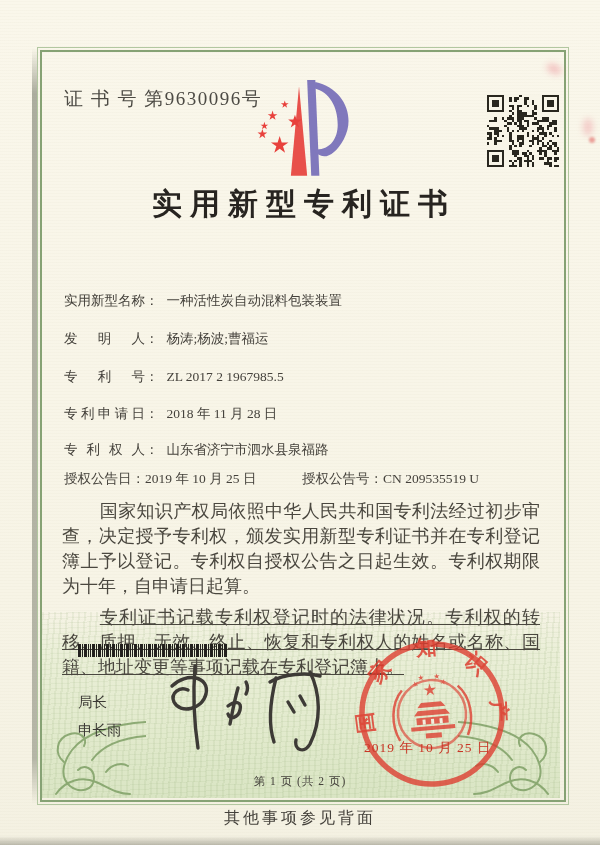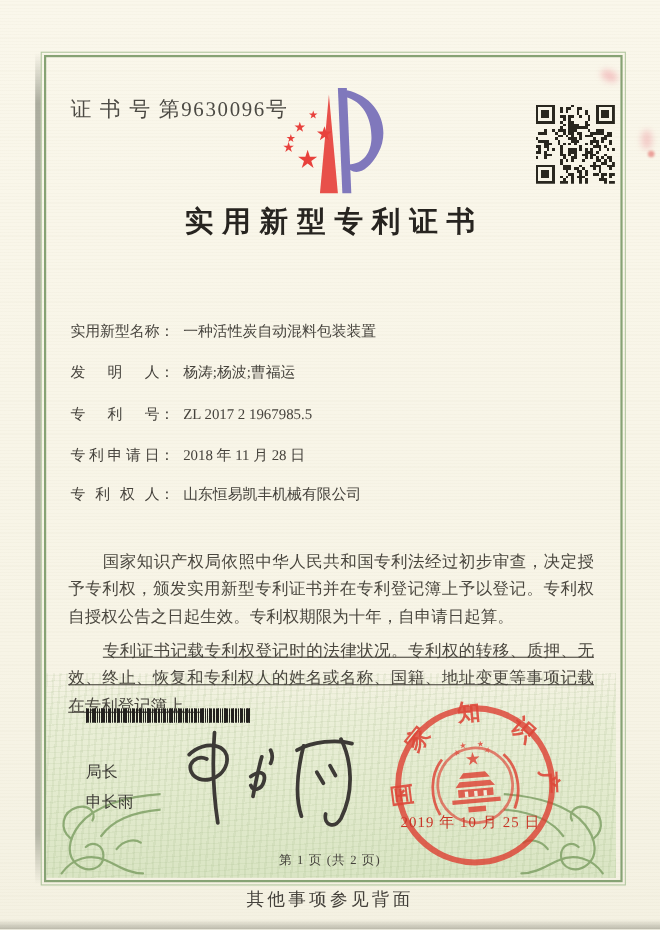--- a/index.html
+++ b/index.html
@@ -21,28 +21,28 @@
     border:2px solid #86a274;outline:1px solid #b2c7a0;outline-offset:2px;}
   .band{position:absolute;left:42px;top:612px;width:518px;height:186px;pointer-events:none;
     background:
       repeating-linear-gradient(94deg,rgba(130,160,100,.10) 0 2px,transparent 2px 6px),
       repeating-linear-gradient(-3deg,rgba(130,160,100,.09) 0 1px,transparent 1px 5px),
       linear-gradient(180deg,rgba(230,238,210,0) 0,rgba(226,236,206,.55) 20%,rgba(221,232,199,.8) 65%,rgba(216,228,194,.95) 100%);}
   .cert-no{position:absolute;left:64px;top:86px;font-size:19px;letter-spacing:1.5px;color:#4c4a44;}
   .logo{position:absolute;left:242px;top:76px;width:112px;height:112px;}
   .qr{position:absolute;left:487px;top:95px;width:72px;height:72px;}
   .title{position:absolute;left:0;top:184px;width:100%;text-align:center;
-    font-size:26px;font-weight:bold;letter-spacing:8px;padding-left:8px;box-sizing:border-box;color:#272420;}
+    font-size:30px;font-weight:bold;letter-spacing:8px;padding-left:8px;box-sizing:border-box;color:#272420;}
   .row{position:absolute;left:64px;font-size:13.5px;white-space:nowrap;color:#45423c;margin-top:37px;}
   .row .lbl{display:inline-block;width:81px;text-align:justify;text-align-last:justify;vertical-align:bottom;}
   .row .colon{margin-right:8px;}
   .r0{top:255px}.r1{top:293px}.r2{top:331px}.r3{top:368px}.r4{top:404px}.r5{top:432px}
   .grant{position:absolute;left:64px;top:470px;font-size:13.5px;white-space:nowrap;}
   .grant .g-right{position:absolute;left:238px;top:0;white-space:nowrap;}
-  .paras{position:absolute;left:62px;top:499px;width:478px;font-size:15px;line-height:25px;
+  .paras{position:absolute;left:62px;top:499px;width:478px;font-size:18px;line-height:25px;
     text-align:justify;color:#4a473f;}
   .paras p{margin:0;text-indent:2.1em;}
   .paras p + p{margin-top:6px;text-decoration:underline;}
   .barcode{position:absolute;left:78px;top:644px;width:150px;height:13px;
     background-image:
       repeating-linear-gradient(90deg,#23211e 0 1px,transparent 1px 2px),
       repeating-linear-gradient(90deg,#23211e 0 2px,transparent 2px 7px);}
   .signer{position:absolute;left:78px;top:688px;font-size:14.5px;color:#3c3a35;line-height:28px;}
   .signature{position:absolute;left:150px;top:658px;width:185px;height:95px;}
   .seal{position:absolute;left:352px;top:634px;width:160px;height:160px;transform:rotate(-5deg);opacity:.92;}
@@ -124,23 +124,29 @@
   <div class="row r1">
     <span class="lbl">发明人</span><span class="colon">：</span><span>杨涛;杨波;曹福运</span>
   </div>
   <div class="row r2">
     <span class="lbl">专利号</span><span class="colon">：</span><span>ZL 2017 2 1967985.5</span>
   </div>
   <div class="row r3">
     <span class="lbl">专利申请日</span><span class="colon">：</span><span>2018 年 11 月 28 日</span>
   </div>
   <div class="row r4">
-    <span class="lbl">专利权人</span><span class="colon">：</span><span>山东恒易凯丰机械有限公司</span>
-  </div>
-
+    <span class="lbl">专利权人</span><span class="colon">：</span><span>山东省济宁市泗水县泉福路</span>
+  </div>
+
+  <div class="grant">
+    <span>授权公告日</span><span class="colon">：</span><span>2019 年 10 月 25 日</span>
+    <span class="g-right">
+      <span>授权公告号</span><span class="colon">：</span><span>CN 209535519 U</span>
+    </span>
+  </div>
 
   <div class="paras">
     <p>国家知识产权局依照中华人民共和国专利法经过初步审查，决定授予专利权，颁发实用新型专利证书并在专利登记簿上予以登记。专利权自授权公告之日起生效。专利权期限为十年，自申请日起算。</p>
     <p>专利证书记载专利权登记时的法律状况。专利权的转移、质押、无效、终止、恢复和专利权人的姓名或名称、国籍、地址变更等事项记载在专利登记簿上。</p>
   </div>
 
   <div class="barcode"></div>
 
   <div class="signer">
     <div>局长</div>

